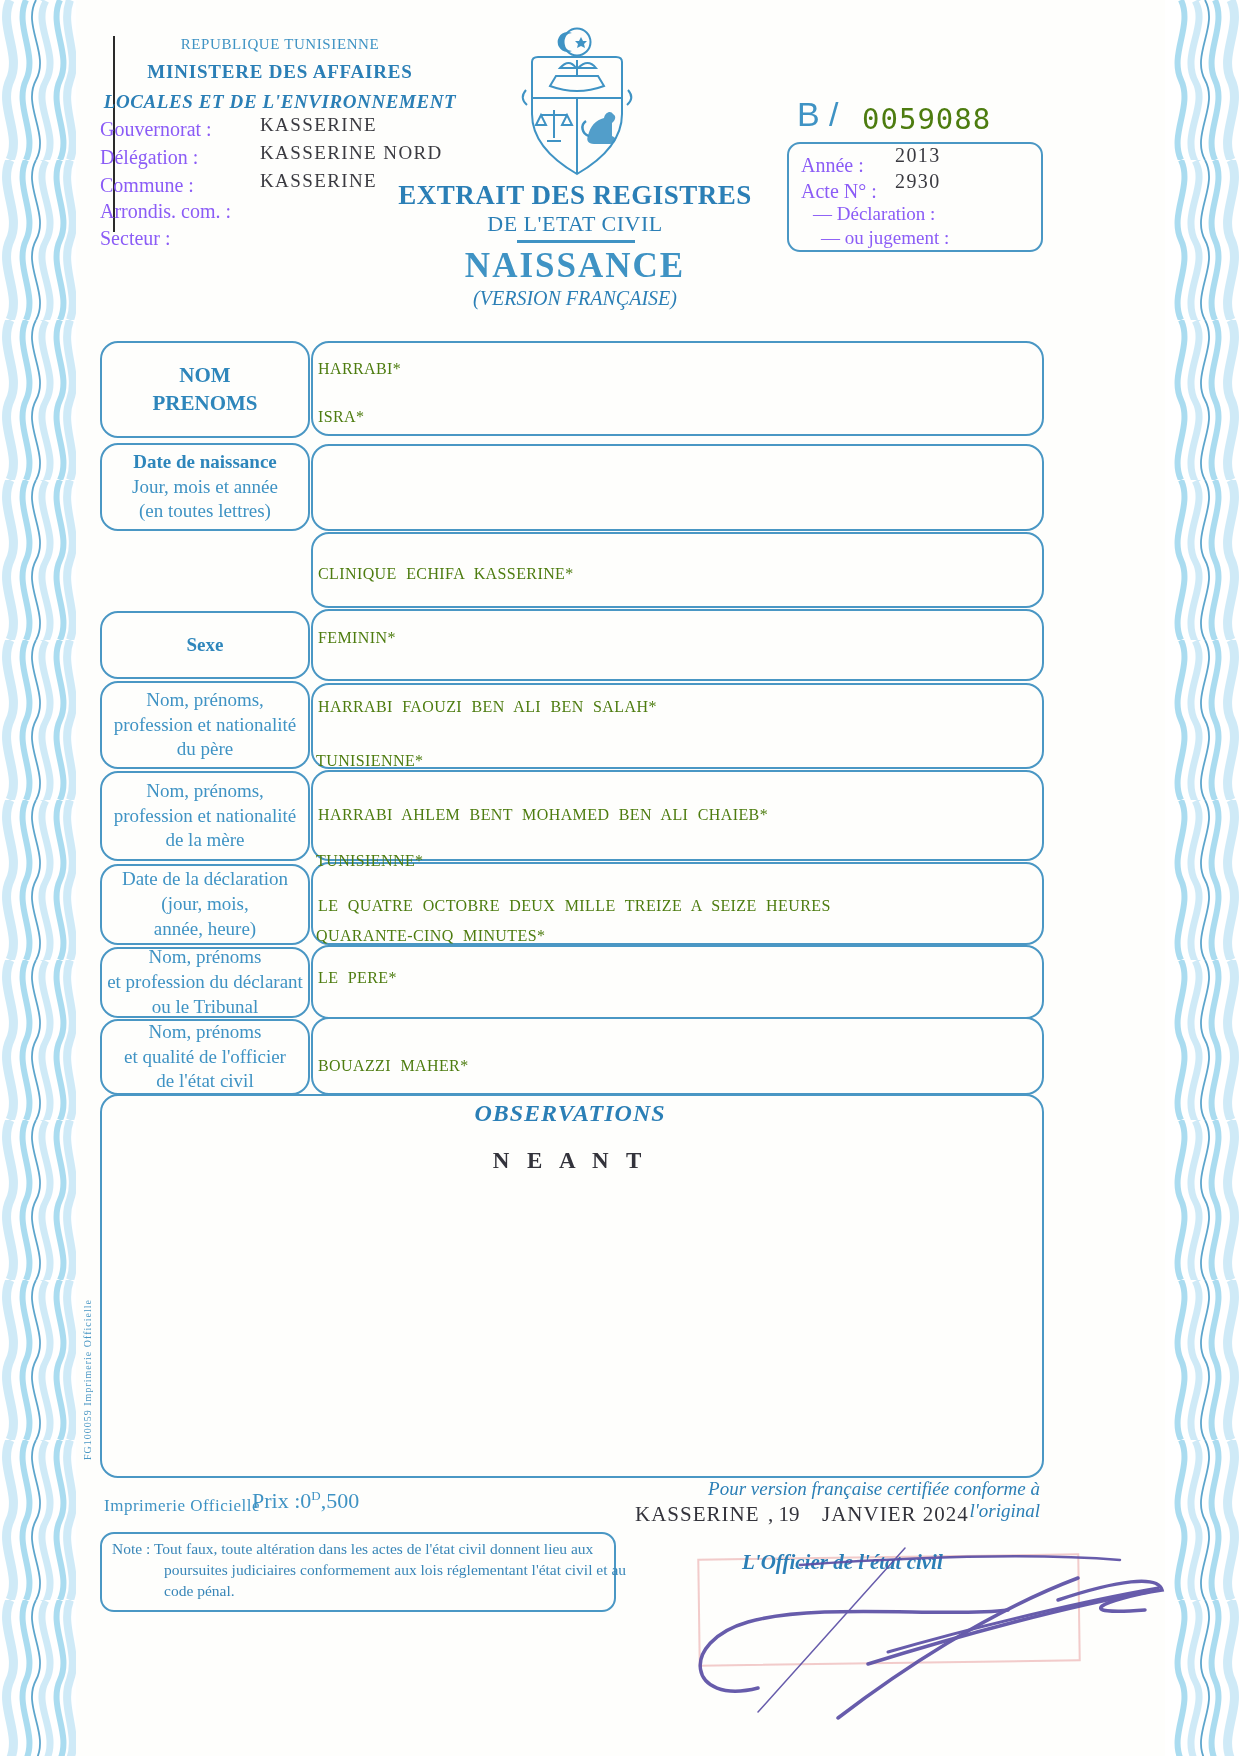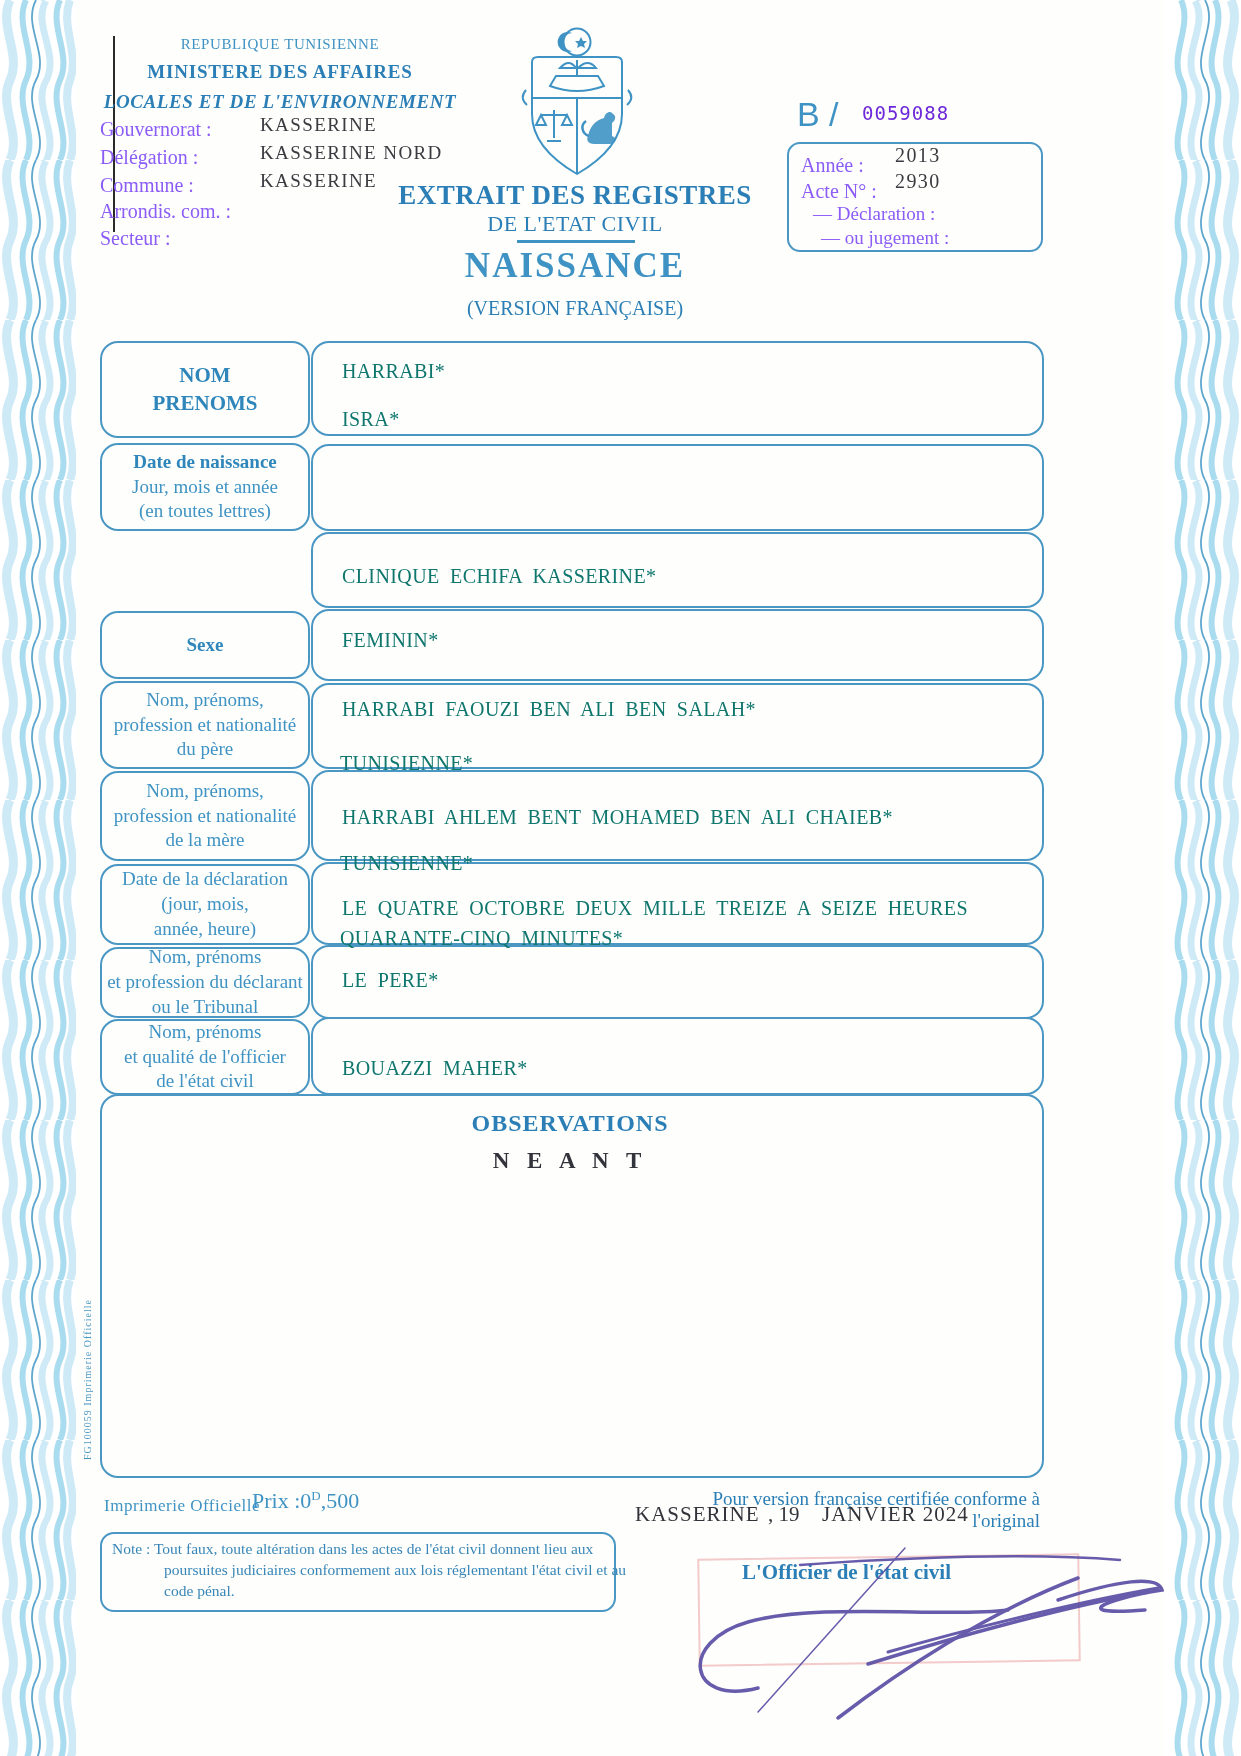--- a/index.html
+++ b/index.html
@@ -3,27 +3,27 @@
 <meta charset="utf-8">
 <style>
   html,body{margin:0;padding:0;background:#e8e8e8;}
   .page{position:relative;width:1241px;height:1756px;background:#fefefc;
         font-family:"Liberation Serif",serif;overflow:hidden;margin:0 auto;}
   .abs{position:absolute;}
   .blue{color:#3f93c4;}
   .dkblue{color:#2b7fb6;}
   .dark{color:#33333b;}
   .b{font-weight:bold;}
-  .i{margin-top:10px;}
+  .i{font-style:italic;}
   .ctr{text-align:center;}
   .box{position:absolute;border:2.5px solid #4a97c4;border-radius:18px;background:transparent;font-family:Liberation Serif, serif;}
   .lblbox{display:flex;flex-direction:column;justify-content:center;align-items:center;
           text-align:center;font-size:19px;color:#3f93c4;line-height:1.3;}
   .lblbox .bold-line{font-weight:bold;color:#2e86bb;}
-  .val{position:absolute;font-size:20px;color:#0f766e;letter-spacing:0.4px;word-spacing:5px;white-space:nowrap;margin-left:24px;}
+  .val{position:absolute;font-size:16px;color:#4d7c0f;letter-spacing:0.4px;word-spacing:5px;white-space:nowrap;}
   .fieldlbl{position:absolute;font-size:20px;color:#8b5cf6;white-space:nowrap;}
   .fieldval{position:absolute;font-size:19px;color:#3a3a40;letter-spacing:1.4px;white-space:nowrap;}
   .notebox{position:absolute;border:2.5px solid #4a97c4;border-radius:14px;}
   .noteline{font-size:15.5px;color:#3886b8;line-height:1.35;white-space:nowrap;}
   sup.d{font-size:13px;vertical-align:super;}
 </style>
 </head>
 <body>
 
 <div class="page">
@@ -95,21 +95,21 @@
       <path d="M29 91 L55 91"></path>
       <path d="M29 91 L24 101 L34 101 Z"></path>
       <path d="M55 91 L50 101 L60 101 Z"></path>
       <path d="M35 117 L49 117"></path>
       <path d="M76 112 C78 102 84 96 92 94 C93 88 99 86 101 90 C105 92 103 97 100 99 L100 112 C106 114 104 120 98 120 L82 120 C76 120 74 116 76 112 Z" fill="#3f93c4" stroke="none" opacity="0.9"></path>
       <path d="M77 112 C70 110 68 101 74 97" stroke-width="2.5"></path>
     </g>
   </svg>
 
   <div class="abs" style="left:797px;top:95px;font-size:34px;color:#3f93c4;font-family:'Liberation Sans',sans-serif;">B /</div>
-  <div class="abs" style="left:862px;top:102px;font-size:19px;color:#6d28d9;font-family:'DejaVu Sans Mono',monospace;letter-spacing:1px;">0059088</div>
+  <div class="abs" style="left:862px;top:102px;font-size:29px;color:#4d7c0f;font-family:'DejaVu Sans Mono',monospace;letter-spacing:1px;">0059088</div>
 
   <div class="box" style="left:787px;top:142px;width:252px;height:106px;border-radius:13px;"></div>
   <div class="fieldlbl" style="left:801px;top:154px;">Année :</div>
   <div class="fieldval" style="left:895px;top:144px;font-size:20px;">2013</div>
   <div class="fieldlbl" style="left:801px;top:180px;text-align:right;">Acte N° :</div>
   <div class="fieldval" style="left:895px;top:170px;font-size:20px;">2930</div>
   <div class="fieldlbl" style="left:813px;top:203px;font-size:19px;">— Déclaration :</div>
   <div class="fieldlbl" style="left:821px;top:227px;font-size:19px;">— ou jugement :</div>
 
   <div class="abs ctr b dkblue" style="left:380px;top:180px;width:390px;font-size:27px;letter-spacing:0.5px;">EXTRAIT DES REGISTRES</div>

